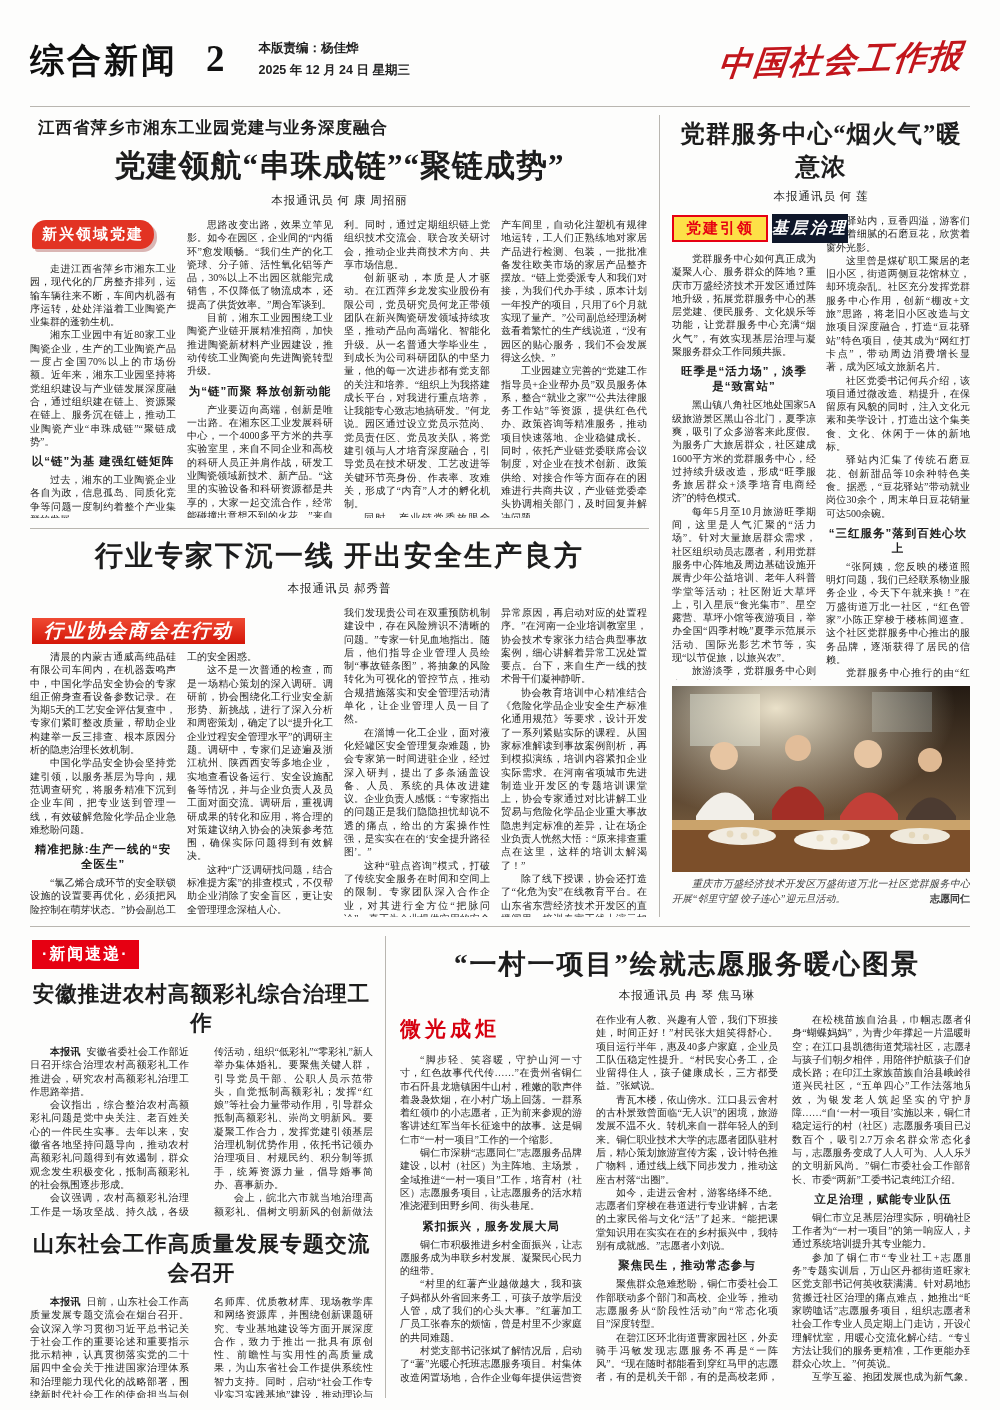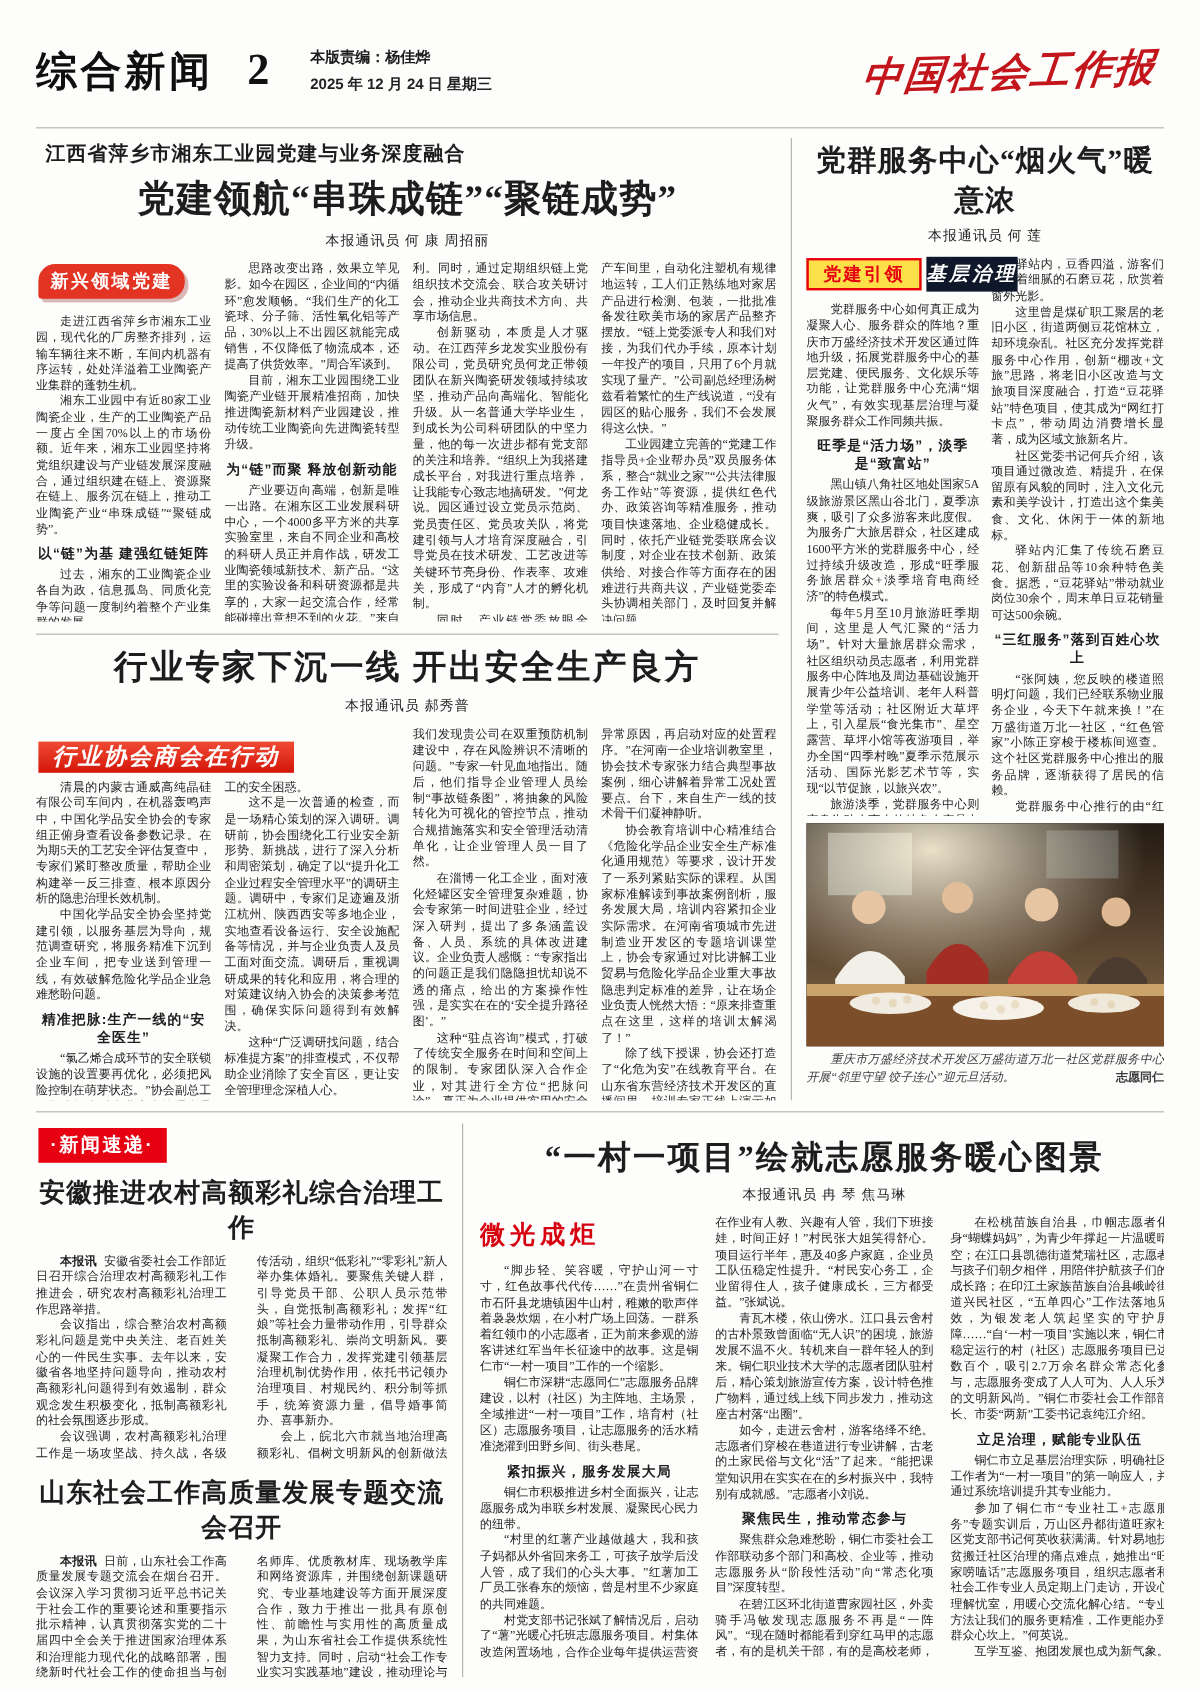--- a/index.html
+++ b/index.html
@@ -170,21 +170,21 @@
                 <p class="para">这不是一次普通的检查，而是一场精心策划的深入调研。调研前，协会围绕化工行业安全新形势、新挑战，进行了深入分析和周密策划，确定了以“提升化工企业过程安全管理水平”的调研主题。调研中，专家们足迹遍及浙江杭州、陕西西安等多地企业，实地查看设备运行、安全设施配备等情况，并与企业负责人及员工面对面交流。调研后，重视调研成果的转化和应用，将合理的对策建议纳入协会的决策参考范围，确保实际问题得到有效解决。</p>
                 <p class="para">这种“广泛调研找问题，结合标准提方案”的排查模式，不仅帮助企业消除了安全盲区，更让安全管理理念深植人心。</p>
               </div>
             <div class="col">
                 <p class="para ni">我们发现贵公司在双重预防机制建设中，存在风险辨识不清晰的问题。”专家一针见血地指出。随后，他们指导企业管理人员绘制“事故链条图”，将抽象的风险转化为可视化的管控节点，推动合规措施落实和安全管理活动清单化，让企业管理人员一目了然。</p>
                 <p class="para">在淄博一化工企业，面对液化烃罐区安全管理复杂难题，协会专家第一时间进驻企业，经过深入研判，提出了多条涵盖设备、人员、系统的具体改进建议。企业负责人感慨：“专家指出的问题正是我们隐隐担忧却说不透的痛点，给出的方案操作性强，是实实在在的‘安全提升路径图’。”</p>
                 <p class="para">这种“驻点咨询”模式，打破了传统安全服务在时间和空间上的限制。专家团队深入合作企业，对其进行全方位“把脉问诊”，真正为企业提供实用的安全管理指南。</p>
               </div>
             <div class="col">
                 <p class="para ni">异常原因，再启动对应的处置程序。”在河南一企业培训教室里，协会技术专家张力结合典型事故案例，细心讲解着异常工况处置要点。台下，来自生产一线的技术骨干们凝神静听。</p>
-                <p class="para">协会教育培训中心精准结合《危险化学品企业安全生产标准化通用规范》等要求，设计开发了一系列紧贴实际的课程。从国家标准解读到事故案例剖析，服务发展大局，培训内容紧扣企业实际需求。在河南省项城市先进制造业开发区的专题培训课堂上，协会专家通过对比讲解工业贸易与危险化学品企业重大事故隐患判定标准的差异，让在场企业负责人恍然大悟：“原来排查重点在这里，这样的培训太解渴了！”</p>
+                <p class="para">协会教育培训中心精准结合《危险化学品企业安全生产标准化通用规范》等要求，设计开发了一系列紧贴实际的课程。从国家标准解读到事故案例剖析，再到模拟演练，培训内容紧扣企业实际需求。在河南省项城市先进制造业开发区的专题培训课堂上，协会专家通过对比讲解工业贸易与危险化学品企业重大事故隐患判定标准的差异，让在场企业负责人恍然大悟：“原来排查重点在这里，这样的培训太解渴了！”</p>
                 <p class="para">除了线下授课，协会还打造了“化危为安”在线教育平台。在山东省东营经济技术开发区的直播间里，培训专家正线上演示如何利用平台为不同岗位员工定制学习计划。“鼠标一点，系统就能根据岗位类别，自动推送相匹配的课程。”这种“线上+线下”相结合的培训模式，正在助力众多企业实现安全教育的常态化、系统化。</p>
               </div>
           </div>
         </div>
       </div>
     </div>
 
     <div class="right-zone">
       <div>
         <div class="a2-headline">党群服务中心“烟火气”暖意浓</div>

